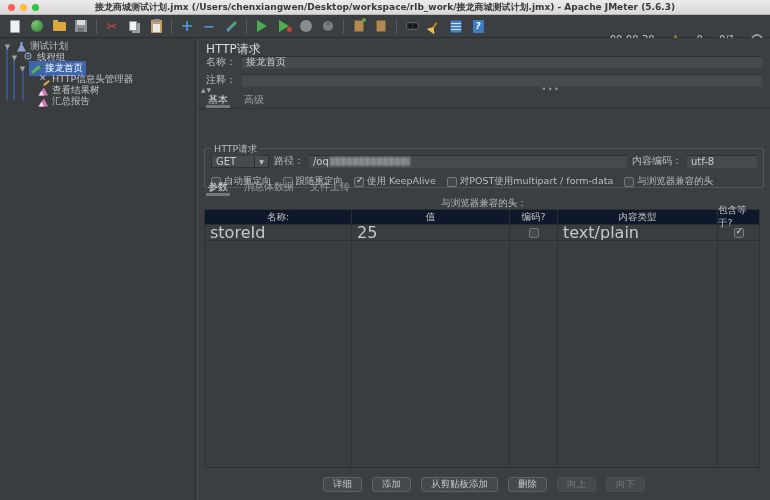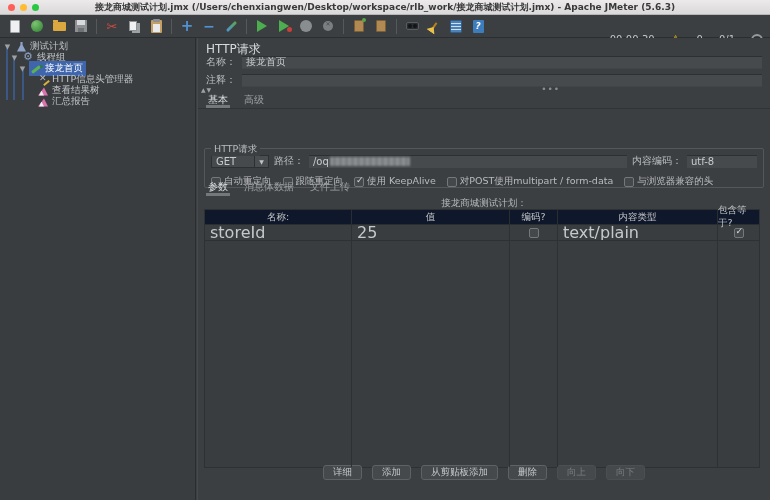--- a/index.html
+++ b/index.html
@@ -123,21 +123,21 @@
   .thead { display:flex; height:15px; background:#0f172a; border-bottom:1px solid #2b2e30; font-size:9.5px; color:#c3c6c8; }
   .th { display:flex; align-items:center; justify-content:center; border-right:1px solid #2b2e30; }
   .c0 { width:147px; } .c1 { width:158px; } .c2 { width:48px; } .c3 { width:160px; } .c4 { flex:1; }
   .th:last-child { border-right:none; }
   .trowd { display:flex; height:16px; border-bottom:1px solid #2e3133; font-size:16px; color:#c6c9cb; position:relative; z-index:2; }
   .td { display:flex; align-items:center; padding:0 5px; overflow:hidden; }
   .td.ctr { justify-content:center; }
   .vlines { position:absolute; top:15px; bottom:0; left:0; right:0; display:flex; z-index:1; }
   .vl { border-right:1px solid #2e3133; }
   .vl:last-child { border-right:none; }
-  .btns { position:absolute; bottom:20px; left:0; right:0; display:flex; justify-content:center; gap:10px; }
+  .btns { position:absolute; bottom:8px; left:0; right:0; display:flex; justify-content:center; gap:10px; }
   .btn { height:15px; padding:0 9px; background:#45494b; border:1px solid #5e6264; border-radius:3px;
     font-size:9.5px; color:#c6c9cb; display:flex; align-items:center; white-space:nowrap; }
   .btn.dis { color:#787c7e; border-color:#4b4f51; }
 </style>
 </head>
 <body>
 
 <div class="titlebar">
   <div class="traffic">
     <span class="tl r"></span>
@@ -324,21 +324,21 @@
       </span>
     </div>
   </div>
 
   <div class="tabs t-body">
     <span class="tab on">参数</span>
     <span class="tab">消息体数据</span>
     <span class="tab">文件上传</span>
   </div>
 
-  <div class="caption">接龙商城测试计划：</div>
+  <div class="caption">与浏览器兼容的头：</div>
 
   <div class="table">
     <div class="thead">
       <span class="th c0">名称:</span>
       <span class="th c1">值</span>
       <span class="th c2">编码?</span>
       <span class="th c3">内容类型</span>
       <span class="th c4">包含等于?</span>
     </div>
     <div class="trowd">

